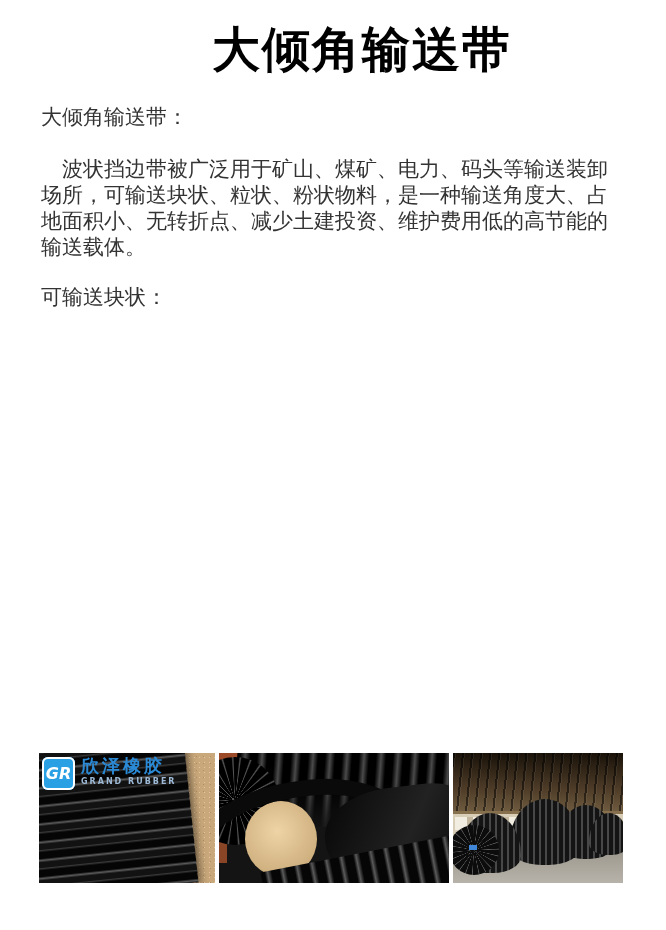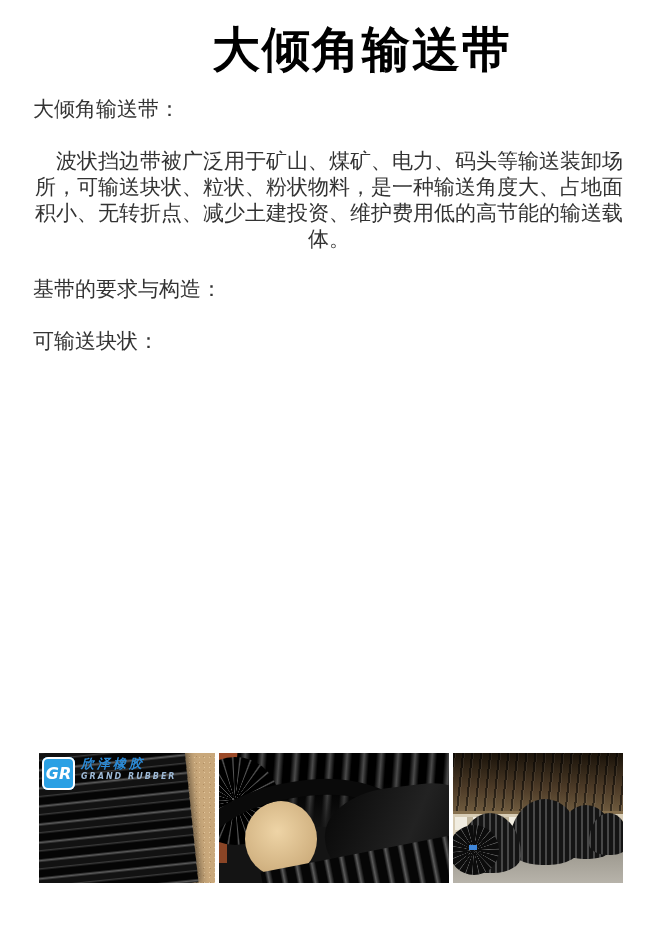--- a/index.html
+++ b/index.html
@@ -13,26 +13,26 @@
     position:absolute;top:20px;left:0;width:666px;margin:0;
     text-align:center;font-size:48px;font-weight:700;color:#000;
     letter-spacing:2px;line-height:58px;padding-left:29px;
   }
   
   .content{
     position:absolute;left:33px;top:96px;width:592px;
     font-size:21px;line-height:26px;color:#333;
     text-align:left;
   }
-  .content p{margin:0;}
+  .content p{margin:8px;}
   .m26{margin-bottom:26px !important;}
   .m24{margin-bottom:24px !important;}
   .m22{margin-bottom:22px !important;}
   .m16{margin-bottom:16px !important;}
-  .outdent{margin-left:-26px;text-align:center;}
+  .outdent{margin-left:-26px;}
   
   .photos{
     position:absolute;left:39px;top:753px;height:134px;
     display:flex;gap:4px;
   }
   .photo{position:relative;overflow:hidden;height:130px;background:#1a1a1a;}
   .photo1{width:176px;background-color:#c9a87b;
     background-image:radial-gradient(#b28f62 15%,transparent 16%),
                      radial-gradient(#e3c79e 15%,transparent 16%);
     background-size:7px 7px,5px 5px;background-position:0 0,3px 2px;}
@@ -44,22 +44,22 @@
     box-shadow:2px 2px 8px rgba(0,0,0,.55);
   }
   .p1-logo{position:absolute;left:3px;top:4px;display:flex;gap:6px;align-items:flex-start;}
   .p1-logobox{
     width:33px;height:33px;border-radius:6px;background:#2aa0e4;
     box-shadow:inset 0 0 0 2px #ffffff,inset 0 0 0 5px #2aa0e4;
     color:#fff;font-weight:700;font-size:16px;font-style:italic;
     display:flex;align-items:center;justify-content:center;
   }
   .p1-brand{display:flex;flex-direction:column;line-height:1;}
-  .p1-brand-cn{font-size:13px;font-weight:700;color:#2b8ad6;letter-spacing:3px;font-style:italic;}
-  .p1-brand-en{font-size:8px;font-weight:700;color:#9db9d6;letter-spacing:2px;margin-top:3px;font-style:italic;}
+  .p1-brand-cn{font-size:18px;font-weight:700;color:#2b8ad6;letter-spacing:3px;}
+  .p1-brand-en{font-size:8px;font-weight:700;color:#9db9d6;letter-spacing:2px;margin-top:3px;}
   
   .photo2{width:230px;background:#141414;}
   .p2-floor-tl{position:absolute;left:0;top:0;width:28px;height:24px;background:#9c4a28;}
   .p2-floor-l{position:absolute;left:0;top:80px;width:8px;height:30px;background:#8a4526;}
   .p2-fins-top{
     position:absolute;left:16px;right:-8px;top:-6px;height:80px;
     transform:skewX(-4deg);
     background:repeating-linear-gradient(90deg,#000 0 3px,#4a4a4a 8px,#000 13px 17px);
   }
   .p2-fins-fade{
@@ -120,21 +120,20 @@
   .p3-tag{position:absolute;left:16px;top:92px;width:8px;height:5px;background:#3f86d8;}
 </style>
 </head>
 <body>
 
 <h1 class="page-title">大倾角输送带</h1>
 
 <div class="content">
   <p class="m26">大倾角输送带：</p>
   <p class="m24 outdent">　波状挡边带被广泛用于矿山、煤矿、电力、码头等输送装卸场所，可输送块状、粒状、粉状物料，是一种输送角度大、占地面积小、无转折点、减少土建投资、维护费用低的高节能的输送载体。</p>
-  <p class="m26">基带的要求与构造：</p>
   <p class="m22">可输送块状：</p>
 </div>
 
 <div class="photos">
 
   <figure class="photo photo1" style="margin:0;">
     <div class="p1-panel"></div>
     <div class="p1-logo">
       <div class="p1-logobox">GR</div>
       <div class="p1-brand">

